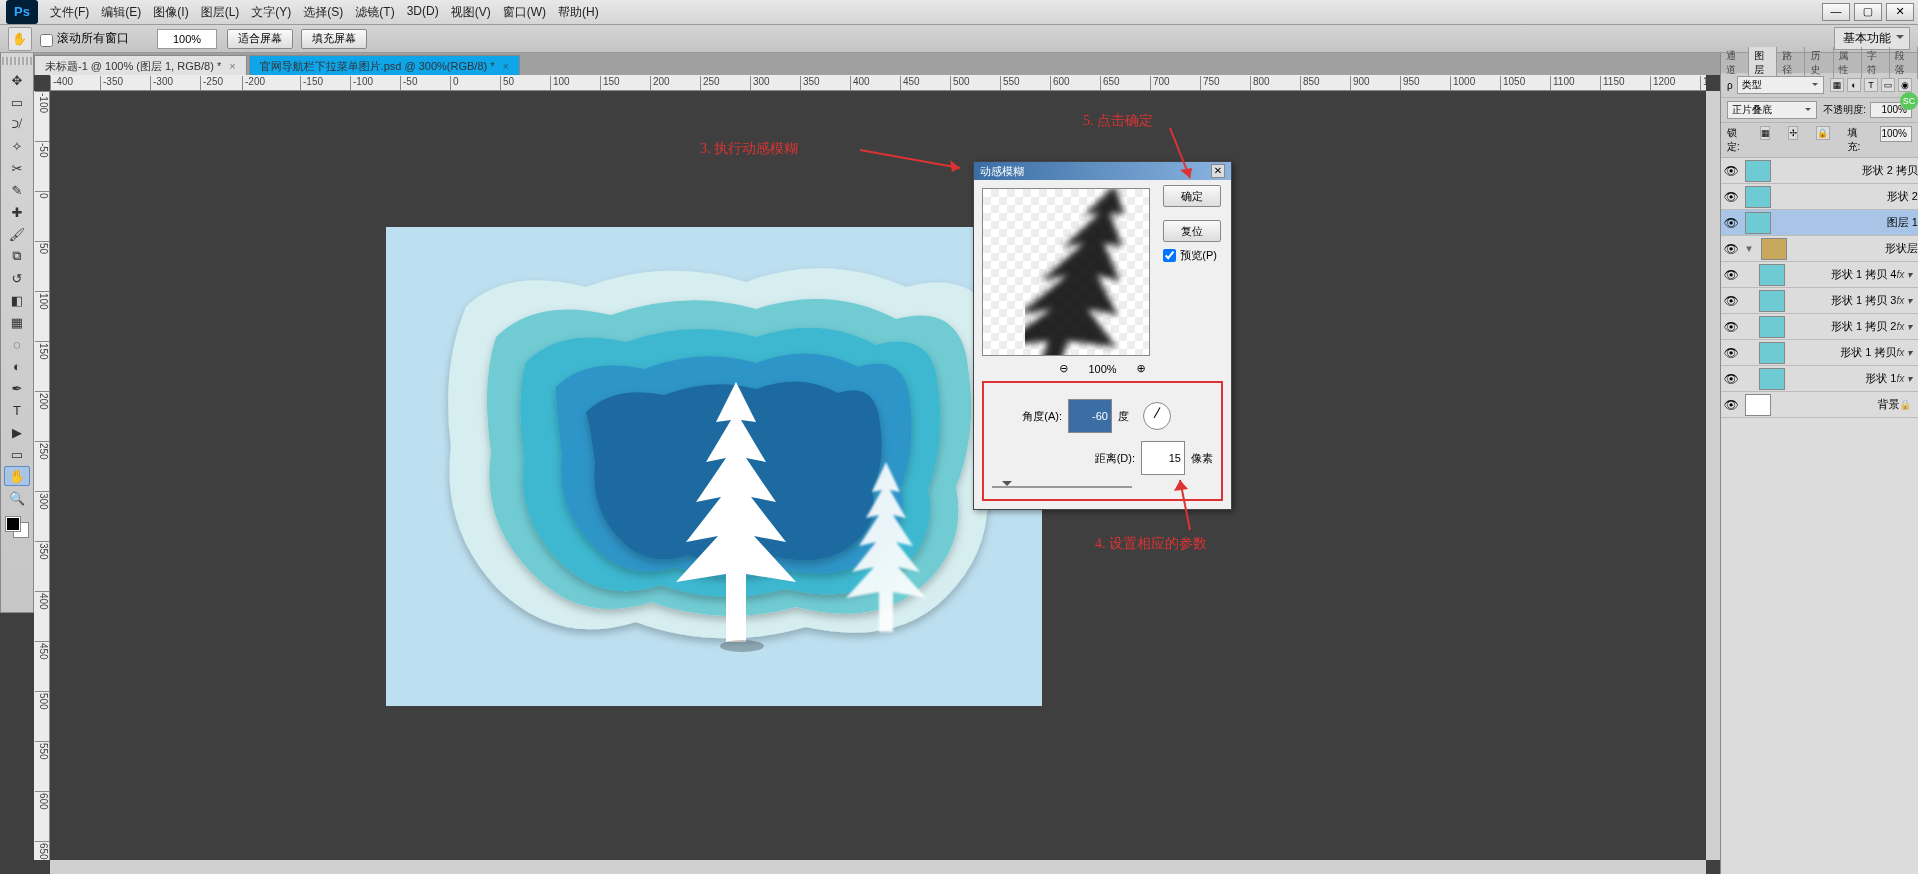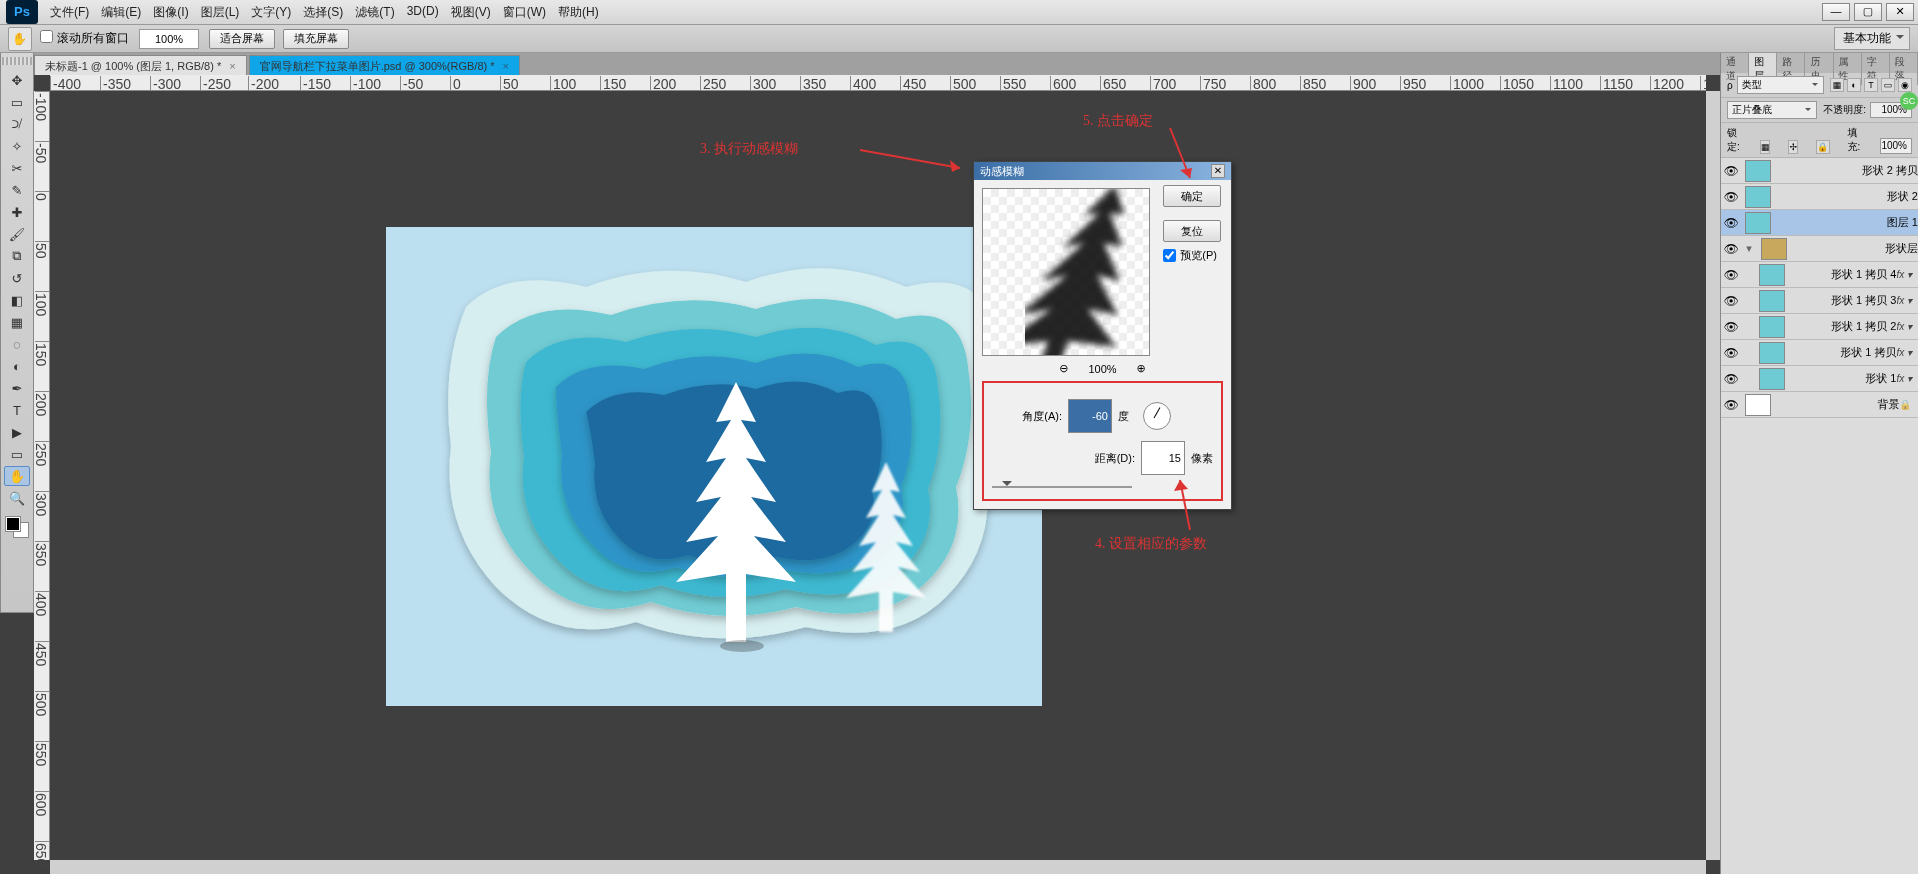--- a/index.html
+++ b/index.html
@@ -8,21 +8,21 @@
 
 .menubar { height: 25px; background: linear-gradient(#e8e8e8,#d5d5d5); display: flex; align-items: center; border-bottom: 1px solid #999; }
 .ps-logo { width: 32px; height: 24px; background: #001e36; color: #31a8ff; font-weight: bold; text-align: center; line-height: 24px; font-size: 13px; border-radius: 3px; margin: 0 6px; }
 .menu-item { padding: 0 6px; color: #222; cursor: default; }
 .win-controls { margin-left: auto; display: flex; }
 .win-btn { width: 28px; height: 18px; border: 1px solid #888; background: linear-gradient(#fafafa,#ddd); margin-right: 4px; text-align: center; line-height: 14px; font-size: 11px; }
 
 
 .optionsbar { height: 28px; background: linear-gradient(#d5d5d5,#c4c4c4); display: flex; align-items: center; padding: 0 8px; border-bottom: 1px solid #999; }
 .tool-icon-sm { width: 24px; height: 24px; border: 1px solid #999; background: #e6e6e6; border-radius: 2px; margin-right: 8px; display: flex; align-items: center; justify-content: center; }
-.checkbox-wrap { display: flex; align-items: flex-start; margin-right: 10px; }
+.checkbox-wrap { display: flex; align-items: flex-end; margin-right: 28px; }
 .checkbox-wrap input { margin-right: 4px; }
 .zoom-input { width: 60px; height: 20px; border: 1px solid #999; background: #fff; text-align: center; margin-right: 10px; font-size: 11px; }
 .opt-btn { height: 20px; padding: 0 10px; border: 1px solid #888; background: linear-gradient(#fafafa,#ddd); margin-right: 8px; border-radius: 2px; font-size: 11px; }
 .ws-dropdown { margin-left: auto; display: flex; border: 1px solid #999; background: #e2e2e2; padding: 2px 18px 2px 8px; position: relative; }
 .ws-dropdown::after { content: ""; position: absolute; right: 5px; top: 7px; border: 4px solid transparent; border-top-color: #555; }
 
 
 .toolbox { position: absolute; left: 0; top: 53px; width: 34px; height: 560px; background: linear-gradient(#d6d6d6,#c6c6c6); border: 1px solid #888; border-top: none; display: flex; flex-direction: column; align-items: center; padding-top: 4px; }
 .tb-handle { width: 30px; height: 8px; background: repeating-linear-gradient(90deg,#aaa,#aaa 2px,#ddd 2px,#ddd 4px); margin-bottom: 4px; }
 .tool { width: 26px; height: 20px; margin: 1px 0; display: flex; align-items: center; justify-content: center; border-radius: 2px; font-size: 13px; color: #333; }
@@ -32,21 +32,21 @@
 .color-swatch .bg { width: 14px; height: 14px; background: #fff; border: 1px solid #fff; outline: 1px solid #888; position: absolute; right: 0; bottom: 0; }
 
 
 .doc-area { position: absolute; left: 34px; top: 53px; right: 198px; bottom: 0; background: #3f3f3f; }
 .doc-tabs { height: 22px; background: #a0a0a0; display: flex; align-items: flex-end; }
 .doc-tab { height: 20px; padding: 0 10px; font-size: 11px; color: #333; background: #0ea5e9; border: 1px solid #888; border-bottom: none; margin-right: 2px; line-height: 20px; display: flex; align-items: center; }
 .doc-tab.active { background: #e2e2e2; align-items: center; }
 .doc-close { margin-left: 8px; opacity: .6; }
 .ruler-h { position: absolute; left: 16px; top: 22px; right: 14px; height: 16px; background: #ececec; border-bottom: 1px solid #888; overflow: hidden; }
 .ruler-v { position: absolute; left: 0; top: 38px; width: 16px; bottom: 14px; background: #ececec; border-right: 1px solid #888; }
-.ruler-tick { position: absolute; font-size: 14px; color: #444; }
+.ruler-tick { position: absolute; font-size: 10px; color: #444; }
 .ruler-h .ruler-tick { top: 1px; border-left: 1px solid #888; height: 14px; padding-left: 2px; }
 .ruler-v .ruler-tick { left: 1px; border-top: 1px solid #888; width: 14px; padding-top: 1px; writing-mode: vertical-rl; text-orientation: mixed; }
 
 .canvas-viewport { position: absolute; left: 16px; top: 38px; right: 14px; bottom: 14px; background: #3f3f3f; }
 .canvas { position: absolute; left: 336px; top: 136px; width: 656px; height: 479px; background: #bde0f0; }
 .tree { position: absolute; }
 
 
 .scroll-h { position: absolute; left: 16px; bottom: 0; right: 14px; height: 14px; background: #d0d0d0; }
 .scroll-v { position: absolute; right: 0; top: 38px; width: 14px; bottom: 14px; background: #d0d0d0; }
@@ -70,29 +70,29 @@
 .dlg-input.sel { background: #3a6ea5; color: #fff; }
 .dlg-unit { margin-left: 6px; }
 .angle-wheel { width: 28px; height: 28px; border: 1px solid #888; border-radius: 50%; background: #fff; margin-left: 14px; position: relative; }
 .angle-wheel::after { content: ""; position: absolute; left: 4px; top: 4px; width: 12px; height: 1px; background: #000; transform-origin: right; transform: rotate(-60deg); }
 .dlg-slider { width: 140px; height: 8px; margin-top: 4px; position: relative; }
 .dlg-slider-track { height: 2px; background: #999; position: relative; top: 3px; }
 .dlg-slider-thumb { position: absolute; left: 10px; top: -2px; width: 0; height: 0; border: 5px solid transparent; border-top-color: #555; }
 
 
 .right-panels { position: absolute; right: 0; top: 53px; width: 198px; bottom: 0; background: #cecece; border-left: 1px solid #888; display: flex; flex-direction: column; }
-.panel-tabs { height: 20px; display: flex; font-size: 10px; background: #b8b8b8; align-items: flex-start; }
+.panel-tabs { height: 20px; display: flex; font-size: 10px; background: #b8b8b8; align-items: center; }
 .panel-tab { padding: 2px 5px; color: #444; border-right: 1px solid #999; }
 .panel-tab.active { background: #dcdcdc; color: #000; }
 .panel-row { display: flex; align-items: center; padding: 3px 6px; font-size: 10px; border-bottom: 1px solid #b5b5b5; }
 .panel-select { flex: 1; height: 18px; border: 1px solid #999; background: #eee; padding-left: 4px; font-size: 10px; display: flex; align-items: center; position: relative; }
 .panel-select::after { content:""; position:absolute; right:5px; top:6px; border:3px solid transparent; border-top-color:#555; }
 .panel-label { margin-right: 4px; }
 .panel-value { width: 42px; height: 16px; border: 1px solid #999; background: #eee; text-align: right; padding-right: 4px; line-height: 14px; }
-.lock-row { display:flex; align-items:flex-end; padding:3px 6px; font-size:10px; border-bottom:1px solid #b5b5b5; gap:18px;}
+.lock-row { display:flex; align-items:flex-start; padding:3px 6px; font-size:10px; border-bottom:1px solid #b5b5b5; gap:18px;}
 .lock-icon { width:14px; height:14px; border:1px solid #aaa; background:#ddd; font-size:9px; text-align:center; line-height:12px;}
 
 .layers-list { flex: 1; overflow-y: auto; background: #dcdcdc; }
 .layer-row { height: 26px; display: flex; align-items: center; border-bottom: 1px solid #bbb; font-size: 11px; }
 .layer-row.selected { background: #a8c5e8; }
 .layer-vis { width: 20px; text-align: center; font-size: 12px; }
 .layer-thumb { width: 26px; height: 22px; background: #fff; border: 1px solid #888; margin: 0 4px; position: relative; }
 .layer-thumb.shape { background: #6fcbd3; }
 .layer-thumb.bg { background: #fff; }
 .layer-name { flex: 1; text-align: right; }
@@ -184,21 +184,21 @@
       <div class="doc-tab">
         <span>官网导航栏下拉菜单图片.psd @ 300%(RGB/8) *</span>
         <span class="doc-close">×</span>
       </div>
     </div>
   <div class="ruler-h" id="rulerh">
       <span class="ruler-tick" style="left: 0px;">-400</span>
       <span class="ruler-tick" style="left: 50px;">-350</span>
       <span class="ruler-tick" style="left: 100px;">-300</span>
       <span class="ruler-tick" style="left: 150px;">-250</span>
-      <span class="ruler-tick" style="left: 198px; text-align: center;">-200</span>
+      <span class="ruler-tick" style="left: 192px; text-align: center;">-200</span>
       <span class="ruler-tick" style="left: 250px;">-150</span>
       <span class="ruler-tick" style="left: 300px;">-100</span>
       <span class="ruler-tick" style="left: 350px;">-50</span>
       <span class="ruler-tick" style="left: 400px;">0</span>
       <span class="ruler-tick" style="left: 450px;">50</span>
       <span class="ruler-tick" style="left: 500px;">100</span>
       <span class="ruler-tick" style="left: 550px;">150</span>
       <span class="ruler-tick" style="left: 600px;">200</span>
       <span class="ruler-tick" style="left: 650px;">250</span>
       <span class="ruler-tick" style="left: 700px;">300</span>

